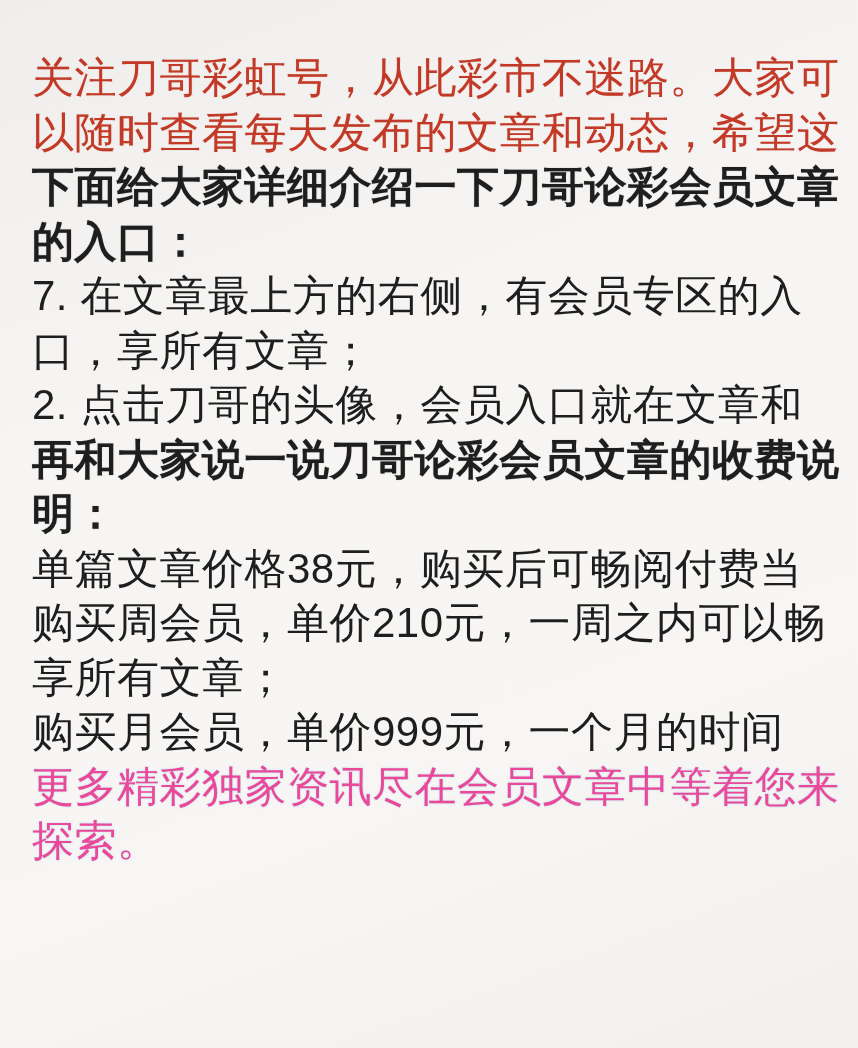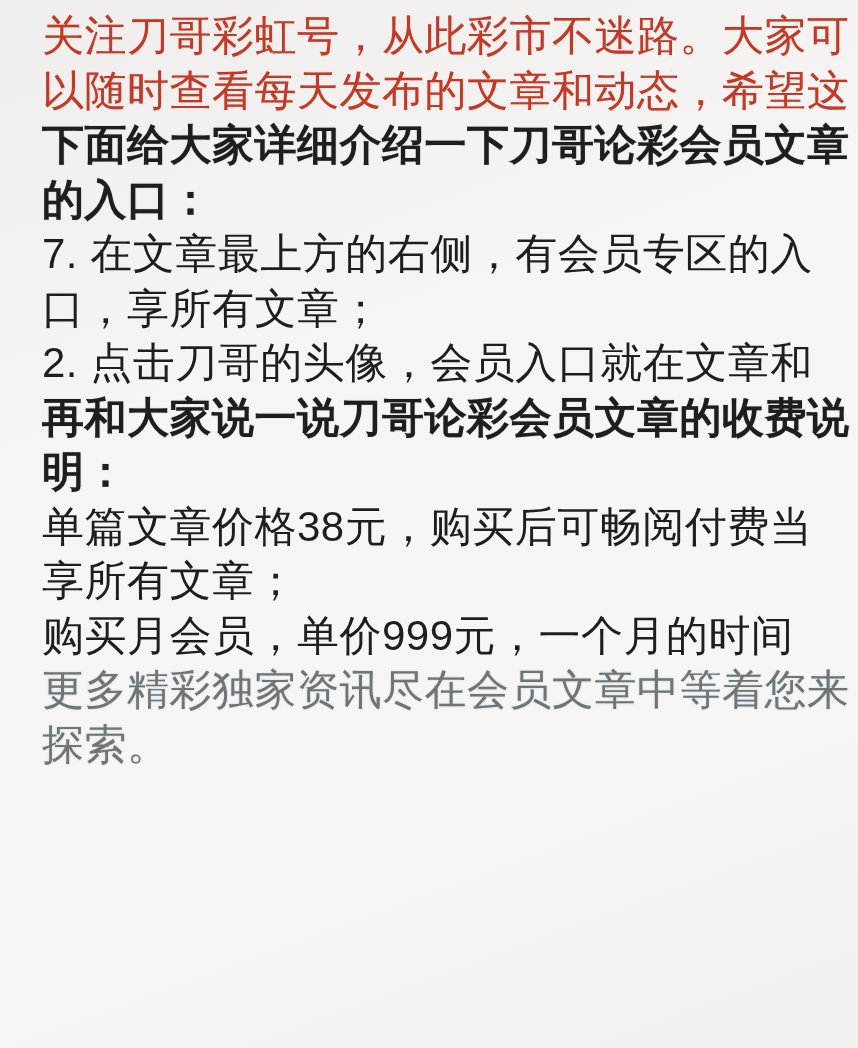--- a/index.html
+++ b/index.html
@@ -7,55 +7,57 @@
     padding: 0;
   }
   body {
     width: 858px;
     height: 1048px;
     background: linear-gradient(160deg, #efeeec 0%, #f6f5f3 35%, #f7f6f4 70%, #f1f0ee 100%);
     overflow: hidden;
     font-family: "Liberation Sans", "DejaVu Sans", sans-serif;
   }
   .post-text {
-    padding: 9px 0 0 42px;
+    padding: 9px 0 0 32px;
+    margin-top: 42px;
   }
   .line {
     font-size: 42px;
     line-height: 54.5px;
     height: 54.5px;
     white-space: nowrap;
     color: #1e1e1e;
     font-weight: 400;
     letter-spacing: 0.5px;
   }
   .line.red {
     color: #c23a27;
     text-shadow: 0 0 1px rgba(194, 58, 39, 0.35);
   }
   .line.bold {
     font-weight: 800;
     text-shadow: 0 0 1px rgba(0,0,0,0.4);
   }
   .line.blue {
-    color: #737373;
+    color: #ec4899;
     text-shadow: 0 0 2px rgba(120, 190, 235, 0.55);
   }
 </style>
 </head>
 <body>
 
 <div class="post-text">
   <div class="line red">关注刀哥彩虹号，从此彩市不迷路。大家可</div>
   <div class="line red">以随时查看每天发布的文章和动态，希望这</div>
   <div class="line bold">下面给大家详细介绍一下刀哥论彩会员文章</div>
   <div class="line bold">的入口：</div>
   <div class="line">7. 在文章最上方的右侧，有会员专区的入</div>
   <div class="line">口，享所有文章；</div>
   <div class="line">2. 点击刀哥的头像，会员入口就在文章和</div>
   <div class="line bold">再和大家说一说刀哥论彩会员文章的收费说</div>
   <div class="line bold">明：</div>
   <div class="line">单篇文章价格38元，购买后可畅阅付费当</div>
+  <div class="line">购买周会员，单价210元，一周之内可以畅</div>
   <div class="line">享所有文章；</div>
   <div class="line">购买月会员，单价999元，一个月的时间</div>
   <div class="line blue">更多精彩独家资讯尽在会员文章中等着您来</div>
   <div class="line blue">探索。</div>
 </div>
 
 </body></html>

